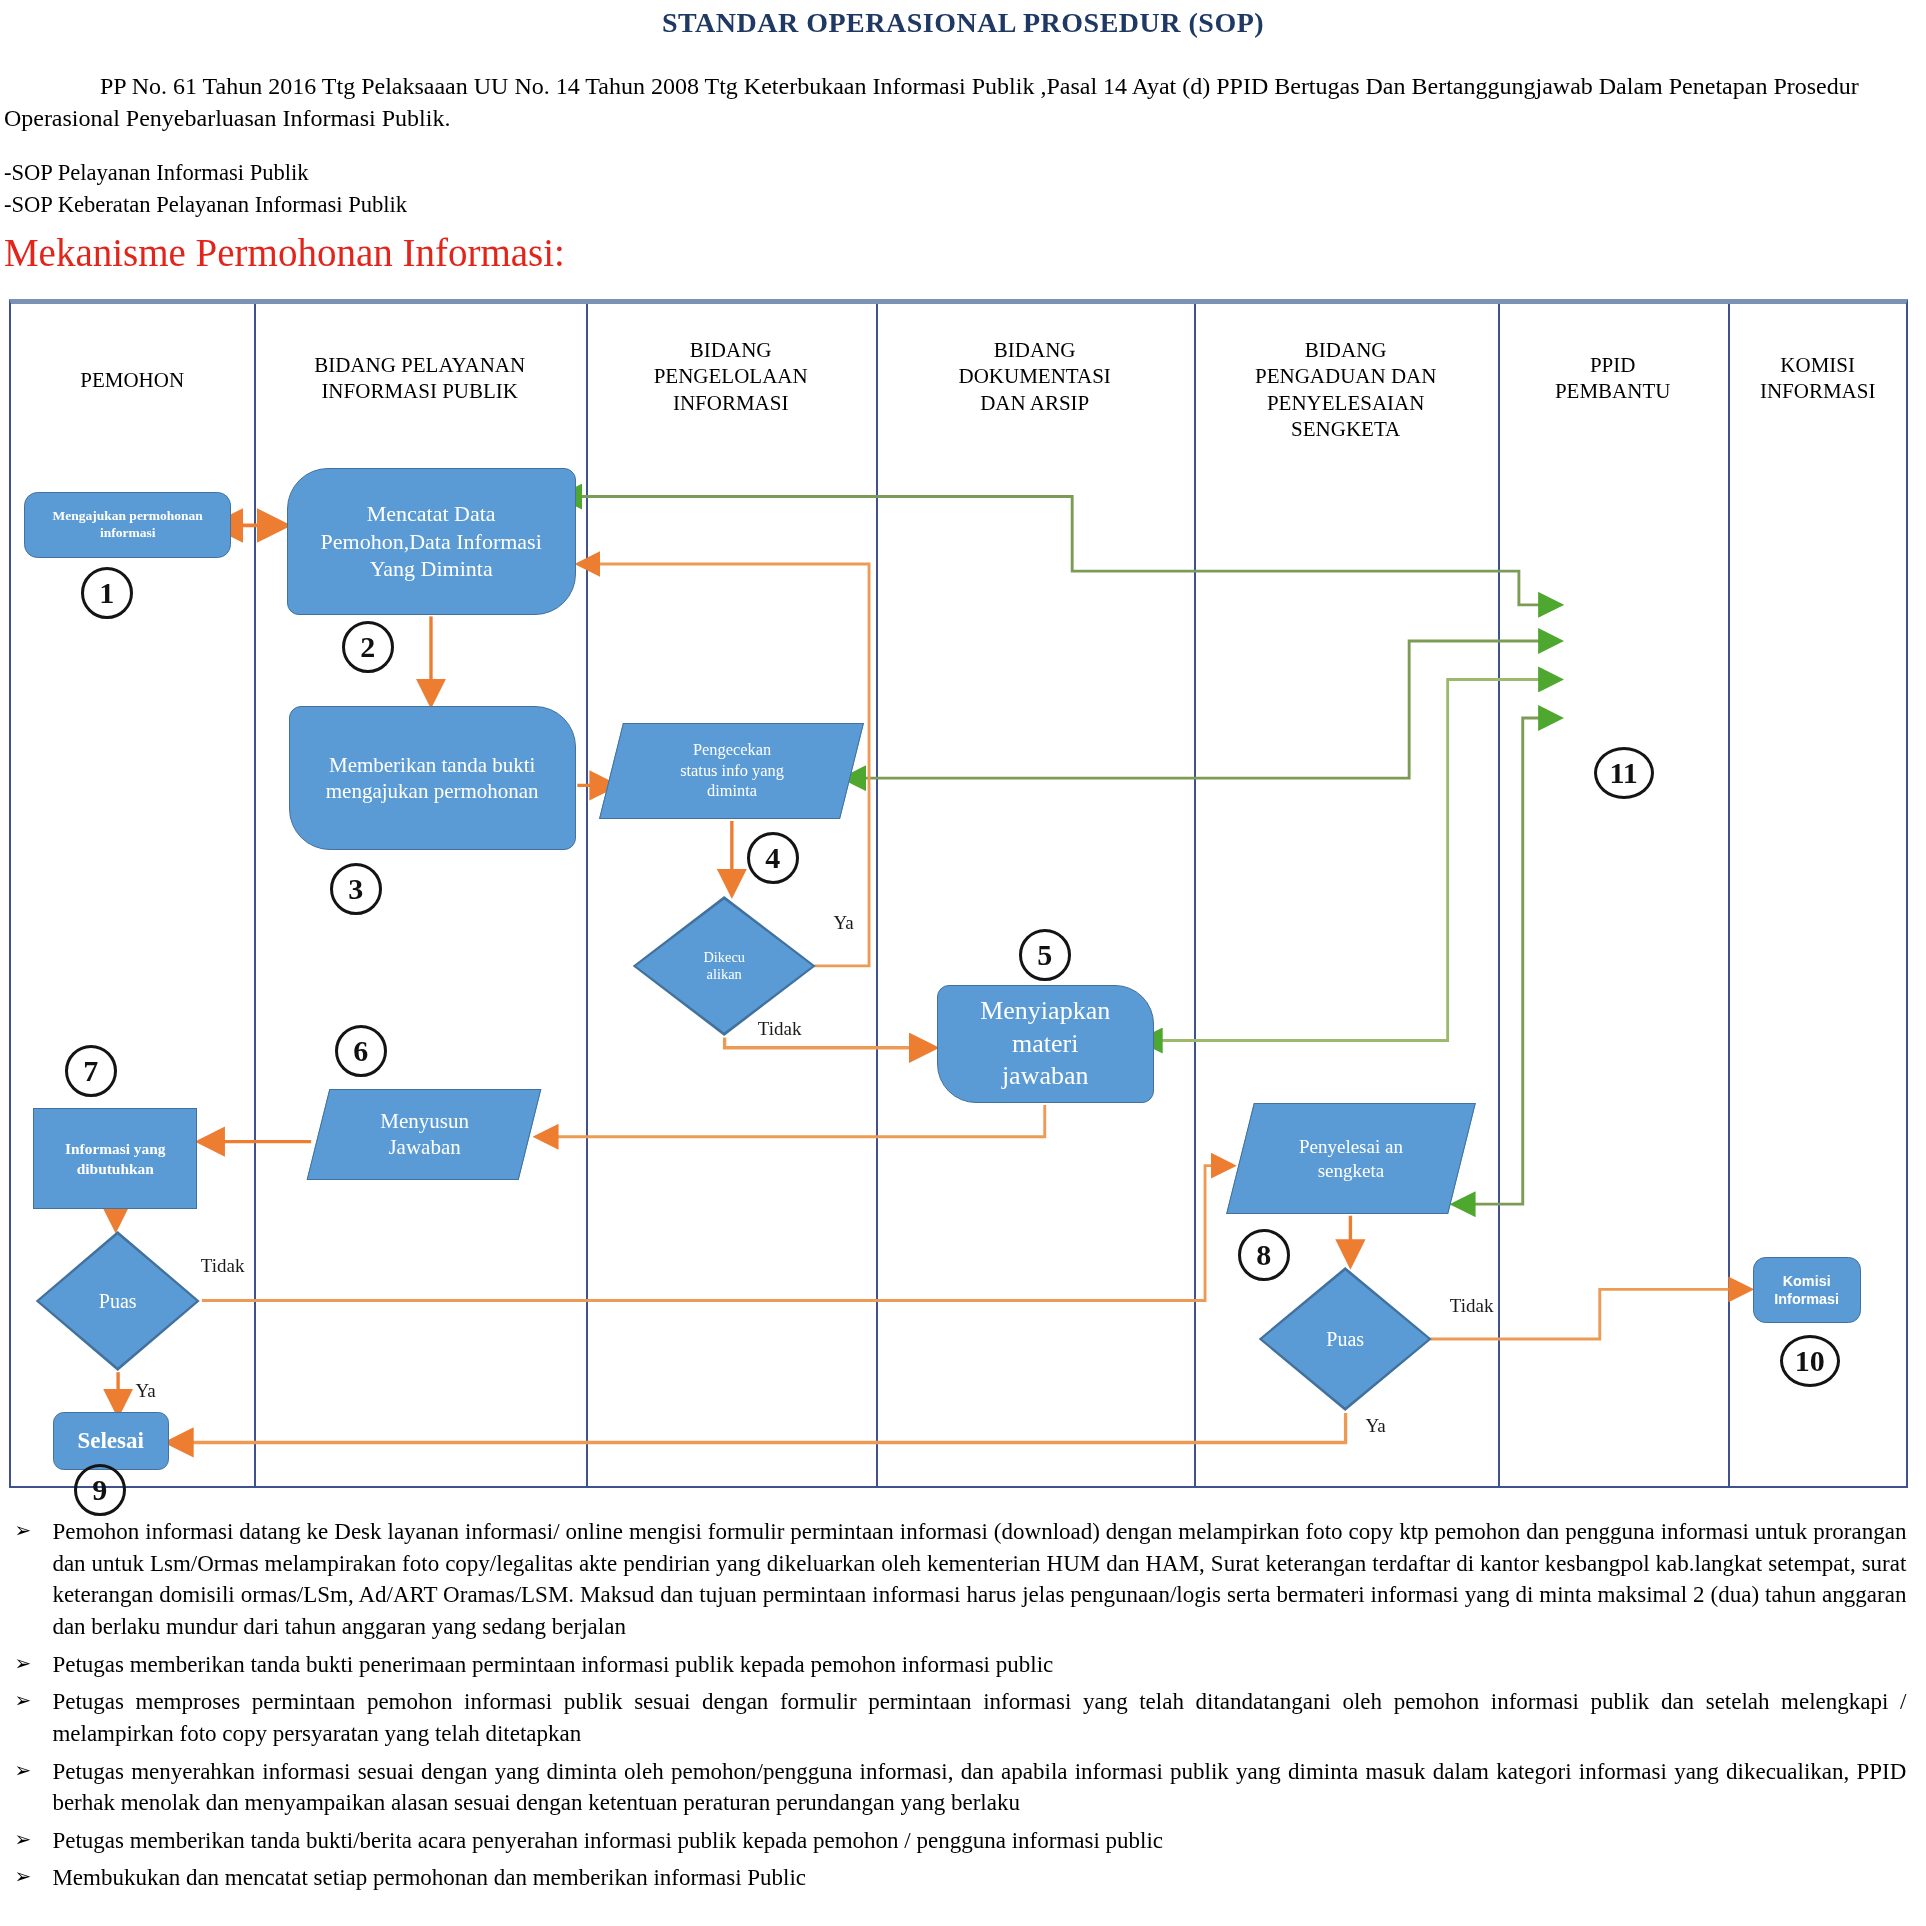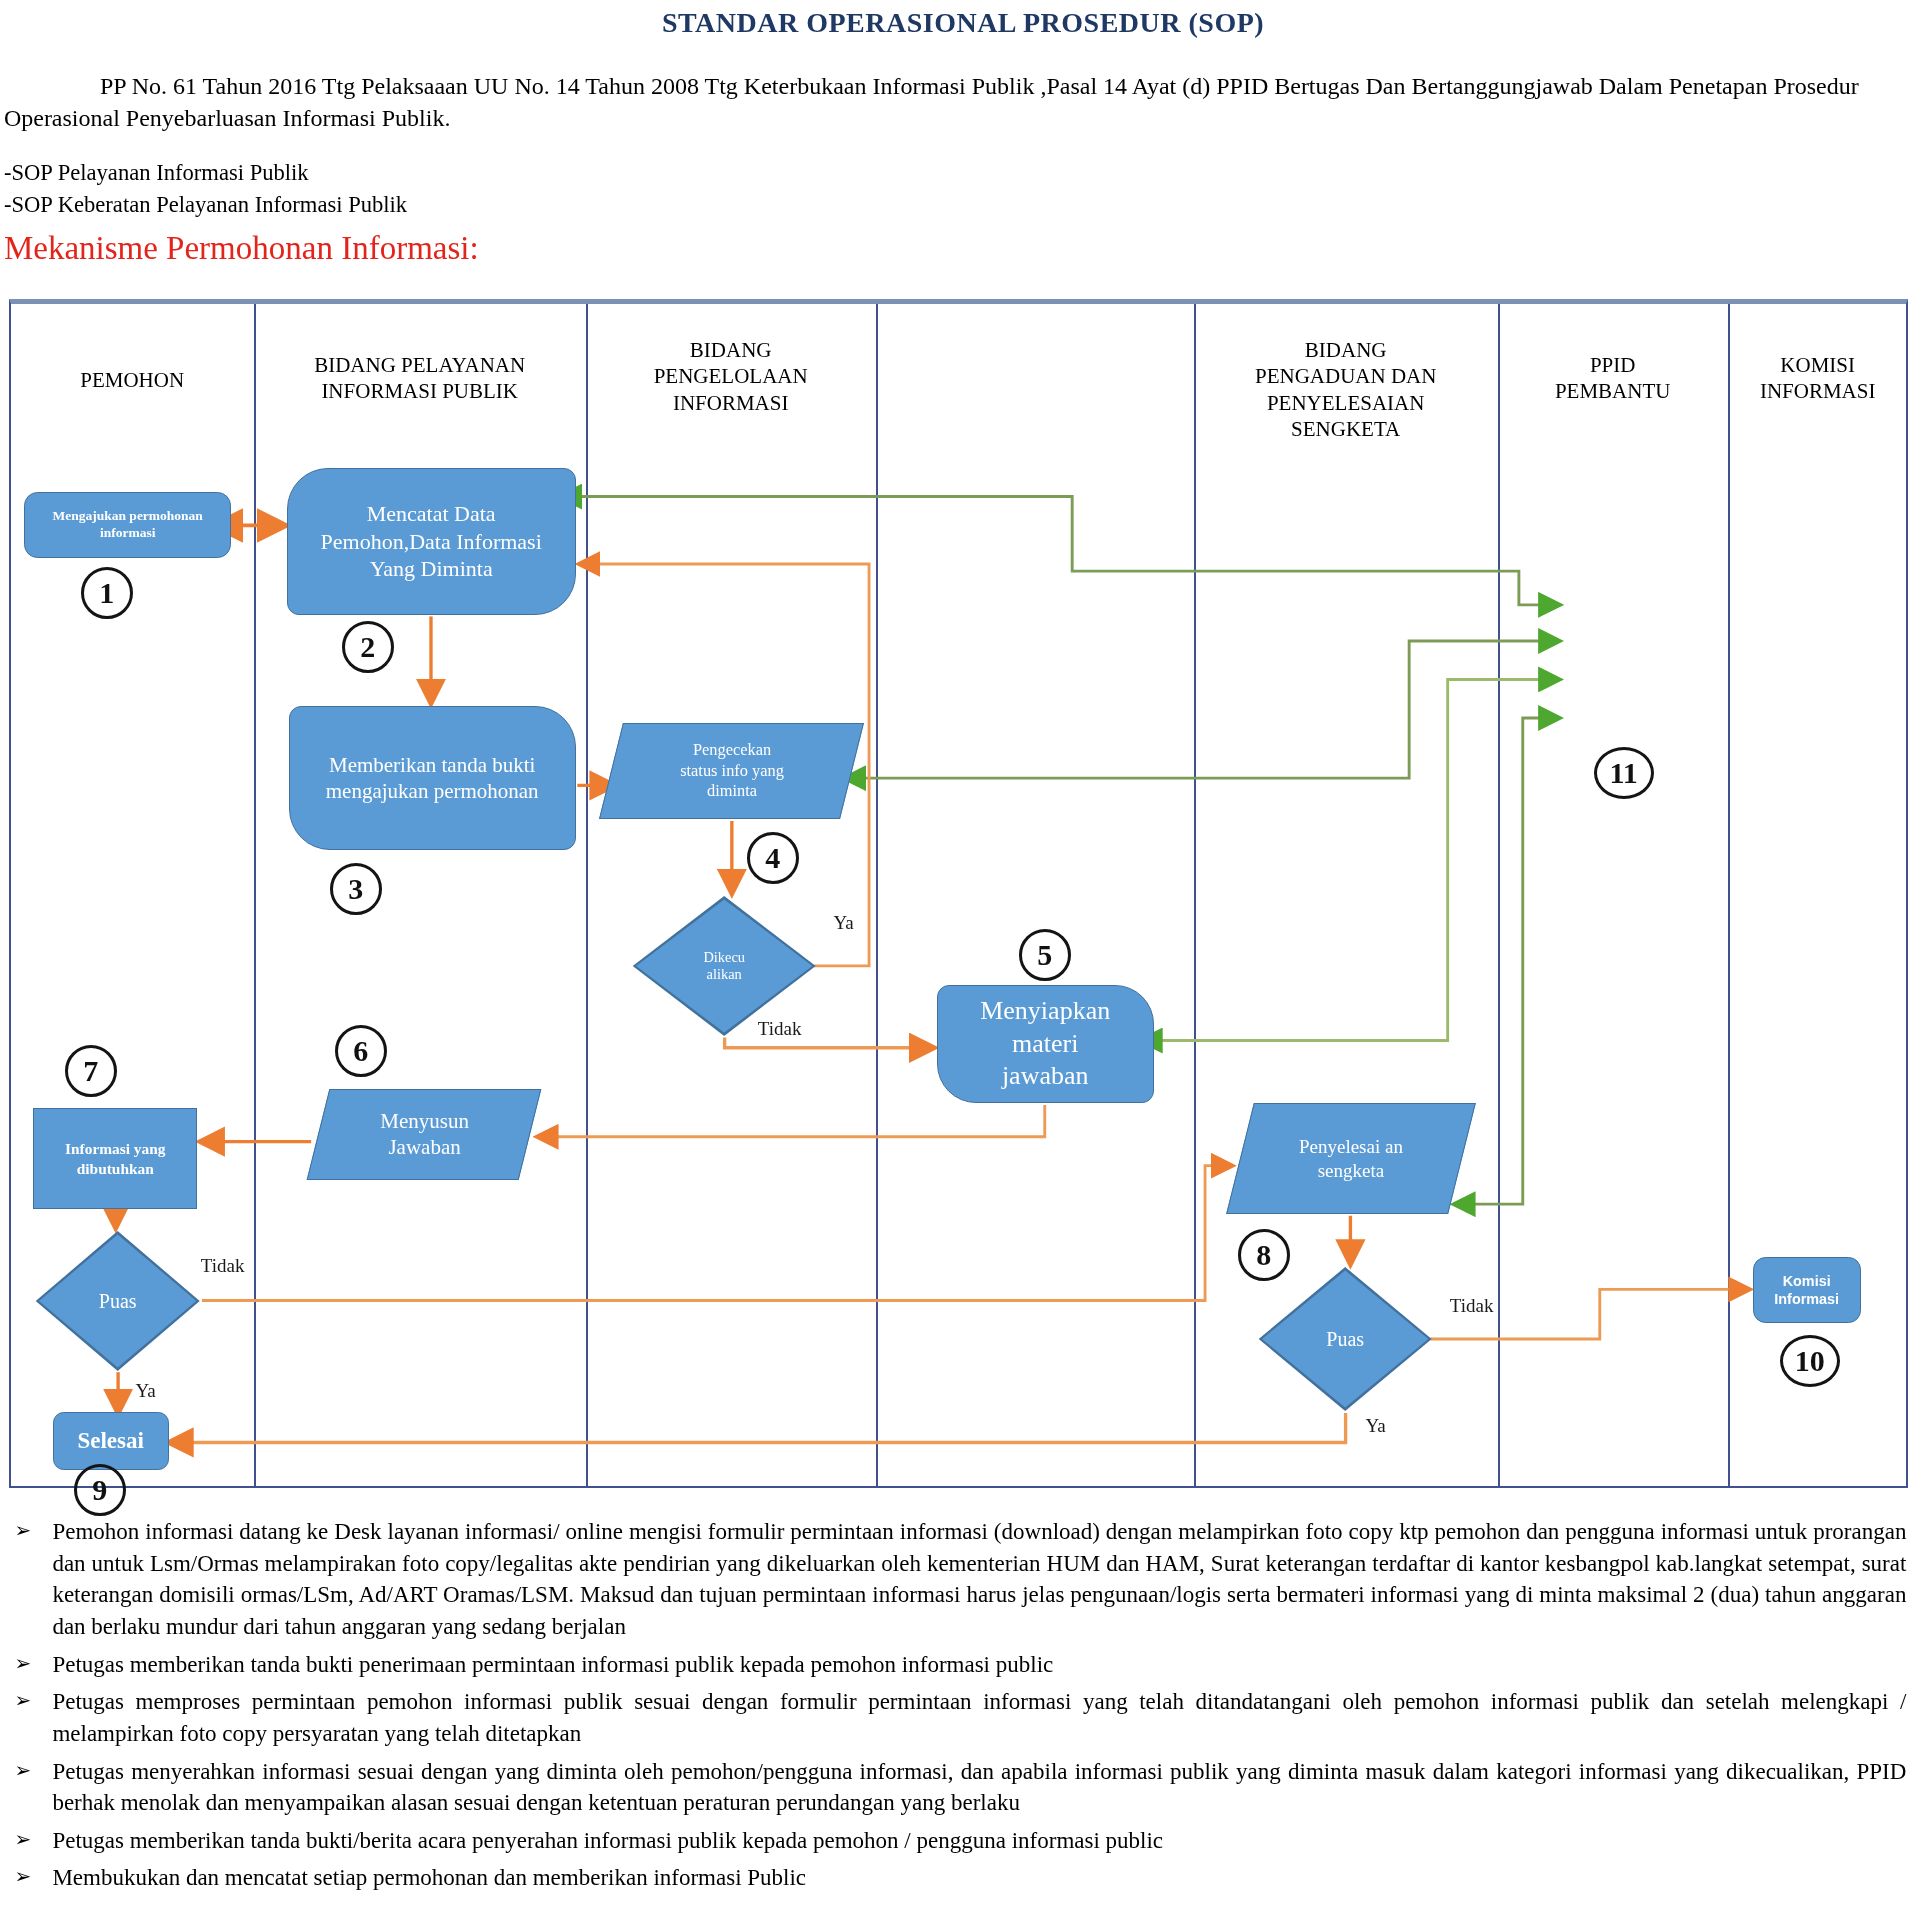--- a/index.html
+++ b/index.html
@@ -5,21 +5,21 @@
   html,body{margin:0;padding:0;background:#fff;}
   .page{position:relative;width:1926px;height:1926px;background:#ffffff;overflow:hidden;
         font-family:"Liberation Serif",serif;color:#000;}
 
   .doc-title{position:absolute;top:6.7px;left:0;width:100%;text-align:center;
              font-size:28px;font-weight:bold;color:#1F3864;letter-spacing:0.5px;}
   .intro{position:absolute;top:71px;left:3.9px;width:1907px;font-size:24px;line-height:1.33;
          text-indent:96px;}
   .sop-line{position:absolute;left:3.9px;font-size:22.6px;}
   .sop1{top:160px;} .sop2{top:192px;}
-  .red-heading{position:absolute;top:230px;left:3.9px;font-size:33px;color:#E2241B;}
+  .red-heading{position:absolute;top:230px;left:3.9px;font-size:39px;color:#E2241B;}
 
   
   .chart{position:absolute;left:8.7px;top:299px;width:1899px;height:1189px;box-sizing:border-box;
          border-top:5.8px solid #7A92B4;border-left:2.4px solid #40518D;border-right:2.4px solid #40518D;
          border-bottom:2.9px solid #40518D;}
   .vline{position:absolute;top:0;bottom:0;width:1.9px;background:#40518D;}
 
   .hdr{position:absolute;text-align:center;font-size:21px;color:#000;}
   .hdr .inner{display:inline-block;line-height:1.25;}
 
@@ -73,20 +73,22 @@
     <div class="vline" style="left:1183px"></div>
     <div class="vline" style="left:1487px"></div>
     <div class="vline" style="left:1717px"></div>
 
     <div class="hdr" style="left:0;width:243px;top:63px">
       <span class="inner">PEMOHON</span></div>
     <div class="hdr" style="left:243px;width:332px;top:48px">
       <span class="inner" style="max-width:260px">BIDANG PELAYANAN INFORMASI PUBLIK</span></div>
     <div class="hdr" style="left:575px;width:290px;top:33px">
       <span class="inner" style="max-width:193px">BIDANG PENGELOLAAN INFORMASI</span></div>
+    <div class="hdr" style="left:865px;width:318px;top:33px">
+      <span class="inner" style="max-width:202px">BIDANG DOKUMENTASI DAN ARSIP</span></div>
     <div class="hdr" style="left:1183px;width:304px;top:33px">
       <span class="inner" style="max-width:212px">BIDANG PENGADUAN DAN PENYELESAIAN SENGKETA</span></div>
     <div class="hdr" style="left:1487px;width:230px;top:48px">
       <span class="inner" style="max-width:144px">PPID PEMBANTU</span></div>
     <div class="hdr" style="left:1717px;width:180px;top:48px">
       <span class="inner" style="max-width:144px">KOMISI INFORMASI</span></div>
 
     <svg class="arrows" width="1899" height="1189" viewBox="0 0 3944 2470">
       <defs>
         <marker id="ao" markerWidth="9" markerHeight="9" refX="7" refY="4.5" orient="auto">

